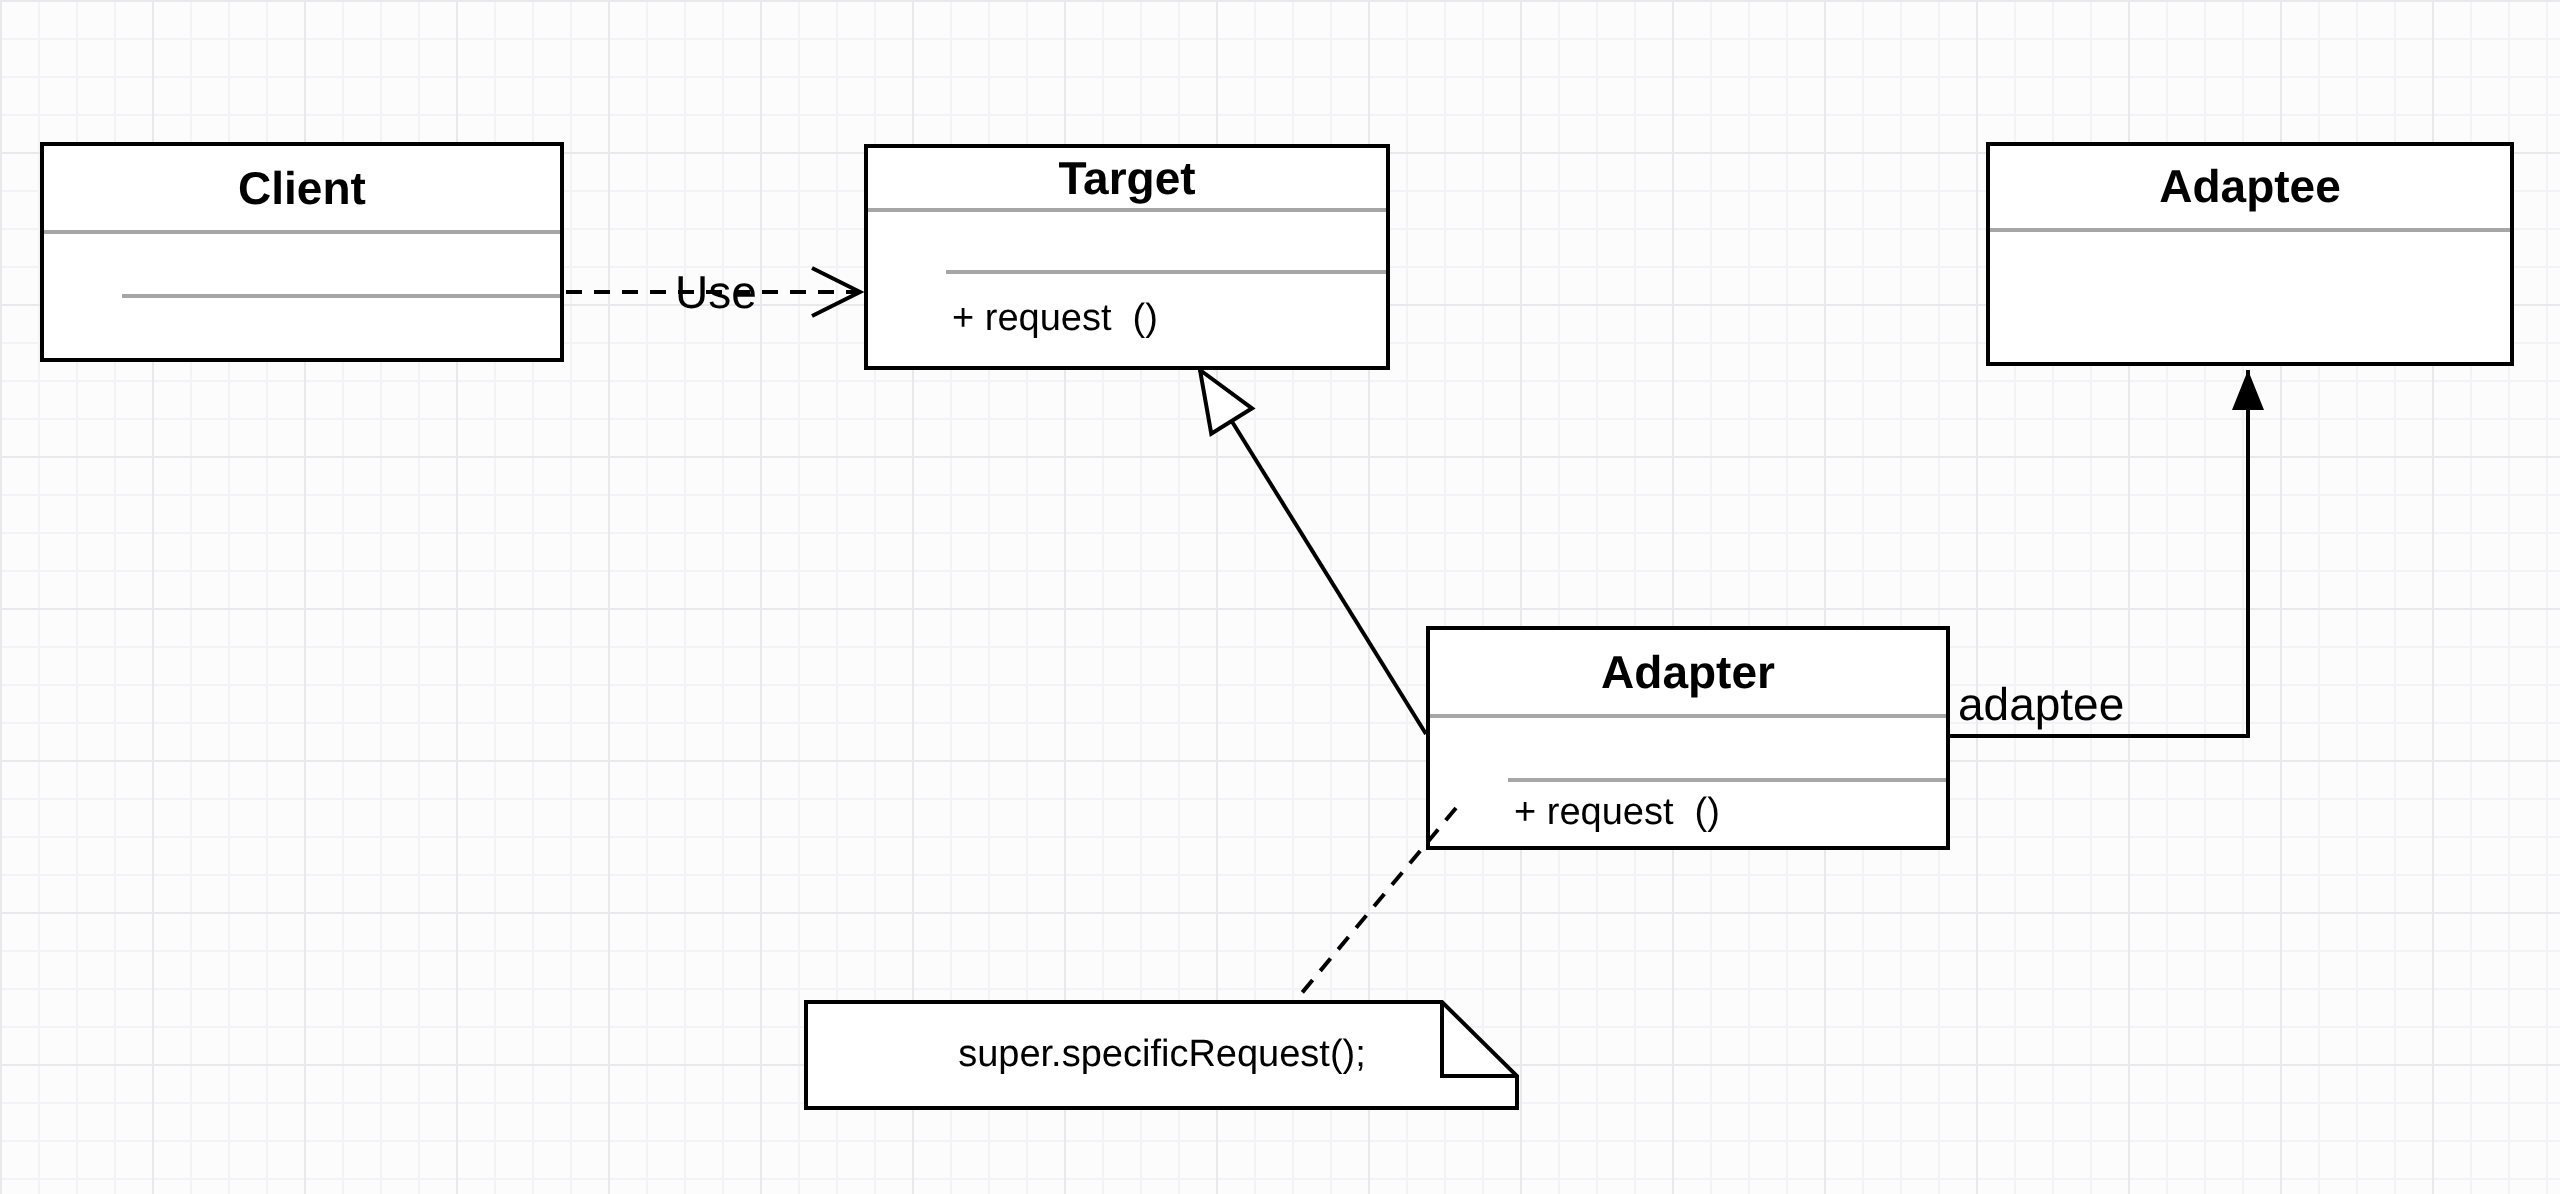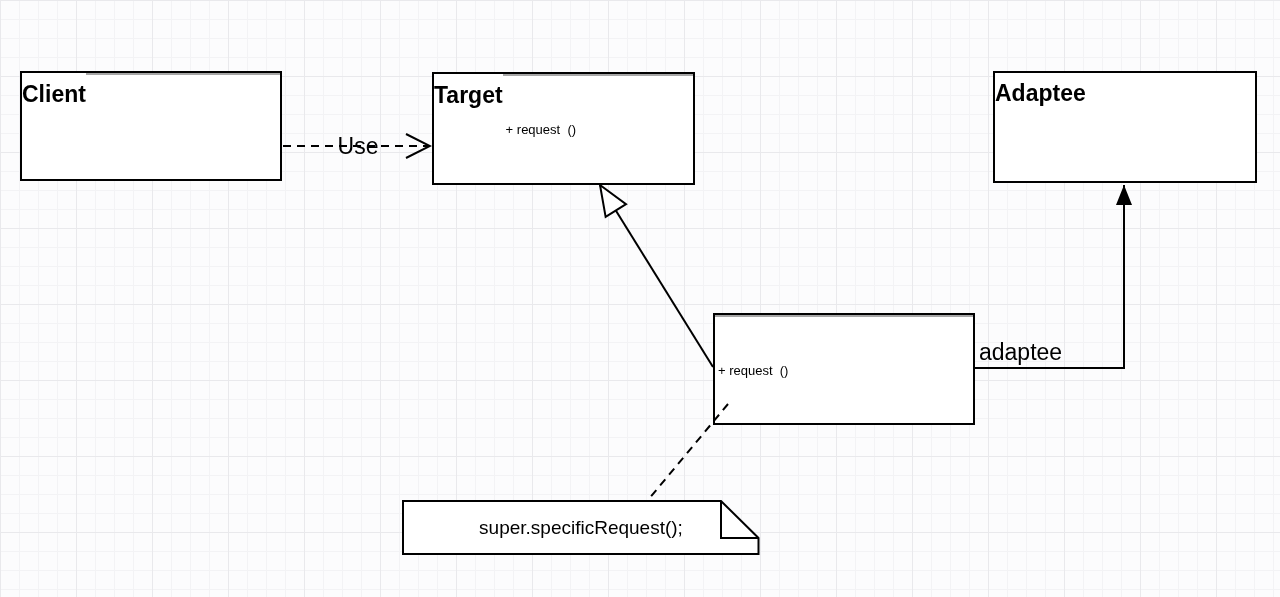--- a/index.html
+++ b/index.html
@@ -13,30 +13,30 @@
     background-color:var(--canvas);
     background-image:
       linear-gradient(to right, var(--grid-major) 1px, transparent 1px),
       linear-gradient(to bottom, var(--grid-major) 1px, transparent 1px),
       linear-gradient(to right, var(--grid-minor) 1px, transparent 1px),
       linear-gradient(to bottom, var(--grid-minor) 1px, transparent 1px);
     background-size:76px 76px,76px 76px,19px 19px,19px 19px;
   }
   .uml-class{
     position:absolute;box-sizing:border-box;background:var(--shape-fill);
-    border:2px solid var(--stroke);display:flex;flex-direction:row;
+    border:2px solid var(--stroke);display:flex;flex-direction:column;
   }
   .uml-title{
     display:flex;align-items:center;justify-content:center;
     font-weight:bold;font-size:23px;flex:0 0 auto;
   }
   .uml-attrs{border-top:2px solid var(--divider);flex:0 0 auto;}
   .uml-methods{
     border-top:2px solid var(--divider);flex:1 1 auto;
-    display:flex;align-items:center;font-size:13px;white-space:pre;padding-left:3px;
+    display:flex;align-items:center;font-size:19px;white-space:pre;padding-left:3px;margin-left:39px;
   }
   .overlay{position:absolute;left:0;top:0;width:1280px;height:597px;}
   .edge{stroke:var(--stroke);stroke-width:2;fill:none;}
   .dashed{stroke-dasharray:8 6;}
   .note-shape{fill:var(--shape-fill);stroke:var(--stroke);stroke-width:2;stroke-linejoin:miter;}
   .note-fold{fill:none;stroke:var(--stroke);stroke-width:2;}
   .marker-open{fill:none;stroke:var(--stroke);stroke-width:1;}
   .marker-hollow{fill:var(--shape-fill);stroke:var(--stroke);stroke-width:1;}
   .marker-filled{fill:var(--stroke);stroke:none;}
   .edge-label{position:absolute;font-size:23px;line-height:21px;white-space:pre;}
@@ -50,31 +50,32 @@
 
 <div class="canvas">
 
   <div class="uml-class" style="left:20px;top:71px;width:262px;height:110px">
     <div class="uml-title" style="height:42px">Client</div>
     <div class="uml-attrs" style="height:30px"></div>
     <div class="uml-methods"></div>
   </div>
 
   <div class="uml-class" style="left:432px;top:72px;width:263px;height:113px">
-    <div class="uml-title" style="height:42px">Target</div>
+    <div class="uml-title" style="height:30px">Target</div>
     <div class="uml-attrs" style="height:29px"></div>
     <div class="uml-methods">+ request  ()</div>
   </div>
 
   <div class="uml-class" style="left:993px;top:71px;width:264px;height:112px">
     <div class="uml-title" style="height:41px">Adaptee</div>
     <div class="uml-attrs" style="height:29px"></div>
   </div>
 
   <div class="uml-class" style="left:713px;top:313px;width:262px;height:112px">
+    <div class="uml-title" style="height:42px">Adapter</div>
     <div class="uml-attrs" style="height:30px"></div>
     <div class="uml-methods">+ request  ()</div>
   </div>
 
   <svg class="overlay" viewBox="0 0 1280 597">
     <defs>
       <marker id="openArrow" markerWidth="14" markerHeight="14" refX="13" refY="7" orient="auto" markerUnits="strokeWidth">
         <path class="marker-open" d="M1,1 L13,7 L1,13"></path>
       </marker>
       <marker id="hollowTri" markerWidth="17" markerHeight="14" refX="16" refY="7" orient="auto" markerUnits="strokeWidth">

